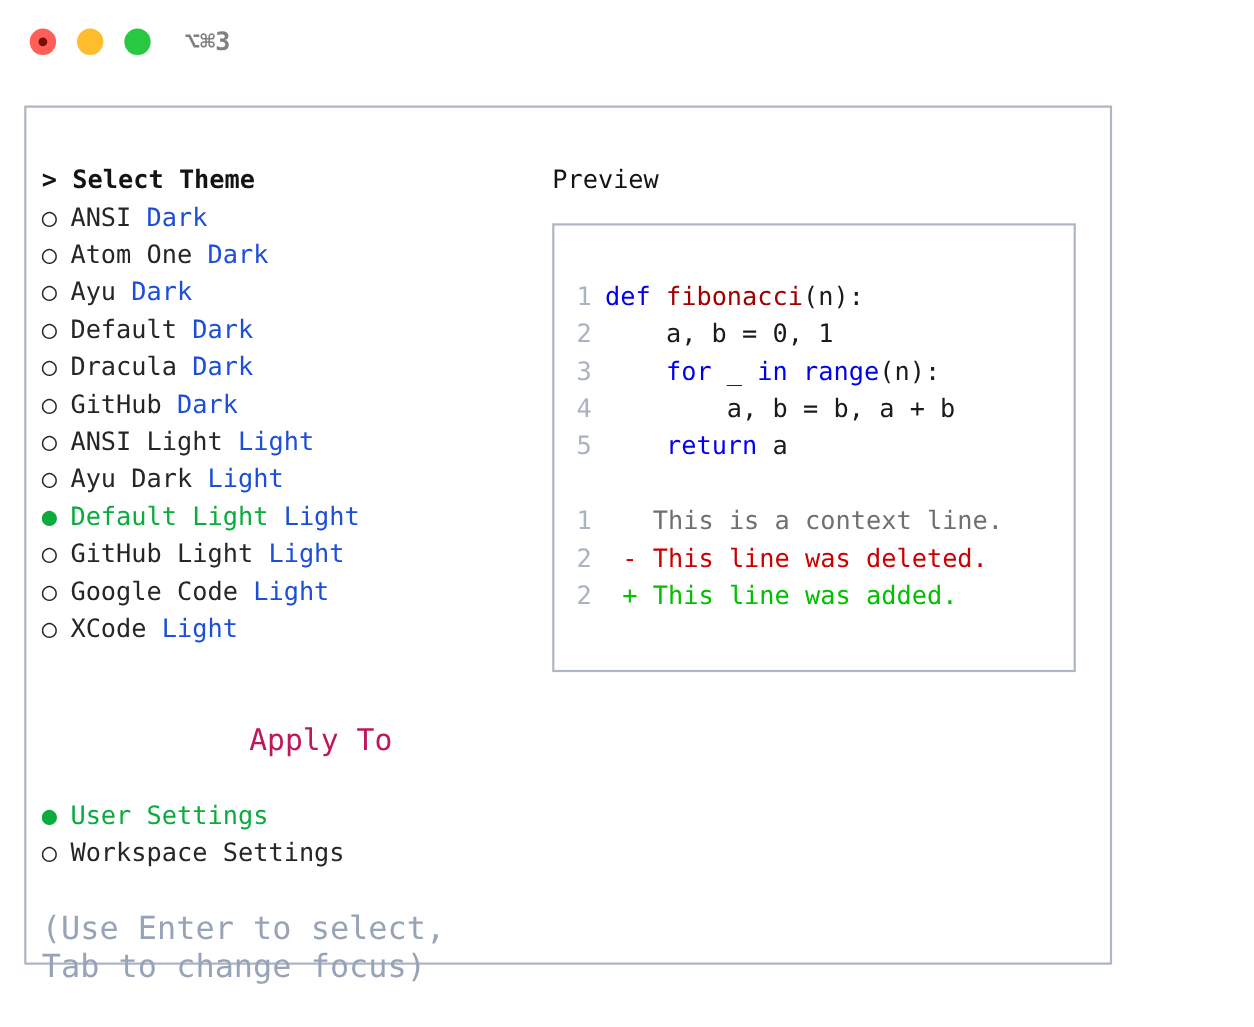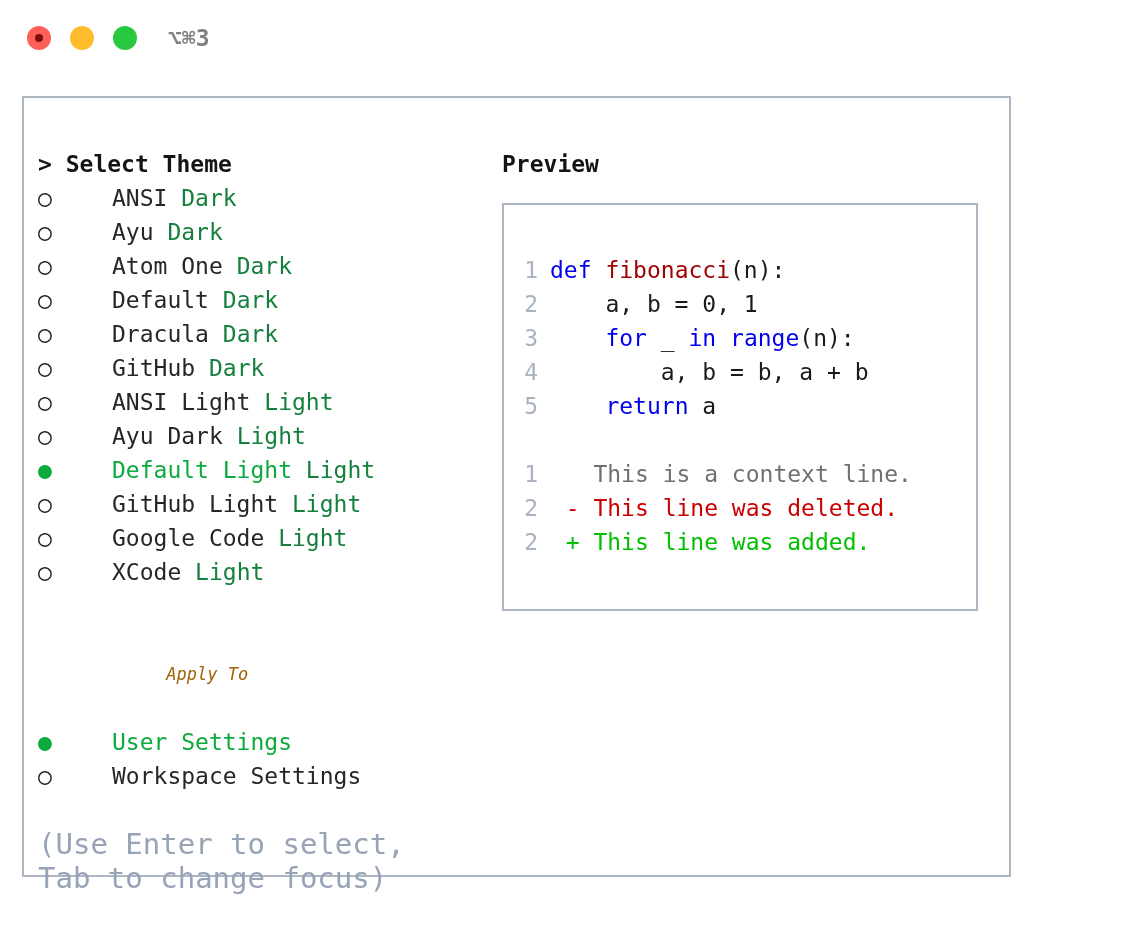--- a/index.html
+++ b/index.html
@@ -105,52 +105,51 @@
     font-size: 23px;
     line-height: 34px;
     color: #262626;
     white-space: pre;
   }
   .marker {
     display: inline-block;
     width: 26px;
     white-space: pre;
   }
-  .opt-name { color: #262626; margin-left: 48px; }
-  .opt-cat  { color: #15803d; }
+  .opt-name { color: #262626; }
+  .opt-cat  { color: #1d4ed8; }
   .opt-row.selected .opt-name { color: #0cab3d; }
   .opt-row.selected .marker   { color: #0cab3d; }
 
   .applyto-head {
-    font-size: 17px;
-    color: #a16207;
+    font-size: 27px;
+    color: #be185d;
     line-height: 34px;
     white-space: pre;
     margin-top: 34px;
-    font-style: italic;
   }
   .hint {
     margin-top: 34px;
     font-size: 29px;
     line-height: 34px;
     color: #97a3b6;
     width: 400px;
     white-space: pre-wrap;
   }
 
   
   .right-col {
     position: absolute;
     left: 478px;
     top: 49px;
     width: 495px;
   }
   .preview-title {
     font-size: 23px;
-    font-weight: bold;
+    font-weight: normal;
     color: #141414;
     line-height: 34px;
     white-space: pre;
   }
   .code-box {
     margin-top: 22px;
     width: 476px;
     height: 408px;
     border: 2px solid #aeb6c2;
     box-sizing: border-box;
@@ -199,22 +198,22 @@
   </div>
 
   <div class="panel">
     <div class="columns">
 
       <div class="left-col">
         <div class="section-head">&gt; Select Theme</div>
 
         <div id="theme-list">
             <div class="opt-row"><span class="marker">○ </span><span class="opt-name">ANSI</span><span class="opt-cat"> Dark</span></div>
+            <div class="opt-row"><span class="marker">○ </span><span class="opt-name">Atom One</span><span class="opt-cat"> Dark</span></div>
             <div class="opt-row"><span class="marker">○ </span><span class="opt-name">Ayu</span><span class="opt-cat"> Dark</span></div>
-            <div class="opt-row"><span class="marker">○ </span><span class="opt-name">Atom One</span><span class="opt-cat"> Dark</span></div>
             <div class="opt-row"><span class="marker">○ </span><span class="opt-name">Default</span><span class="opt-cat"> Dark</span></div>
             <div class="opt-row"><span class="marker">○ </span><span class="opt-name">Dracula</span><span class="opt-cat"> Dark</span></div>
             <div class="opt-row"><span class="marker">○ </span><span class="opt-name">GitHub</span><span class="opt-cat"> Dark</span></div>
             <div class="opt-row"><span class="marker">○ </span><span class="opt-name">ANSI Light</span><span class="opt-cat"> Light</span></div>
             <div class="opt-row"><span class="marker">○ </span><span class="opt-name">Ayu Dark</span><span class="opt-cat"> Light</span></div>
             <div class="opt-row selected"><span class="marker">● </span><span class="opt-name">Default Light</span><span class="opt-cat"> Light</span></div>
             <div class="opt-row"><span class="marker">○ </span><span class="opt-name">GitHub Light</span><span class="opt-cat"> Light</span></div>
             <div class="opt-row"><span class="marker">○ </span><span class="opt-name">Google Code</span><span class="opt-cat"> Light</span></div>
             <div class="opt-row"><span class="marker">○ </span><span class="opt-name">XCode</span><span class="opt-cat"> Light</span></div>
           </div>

